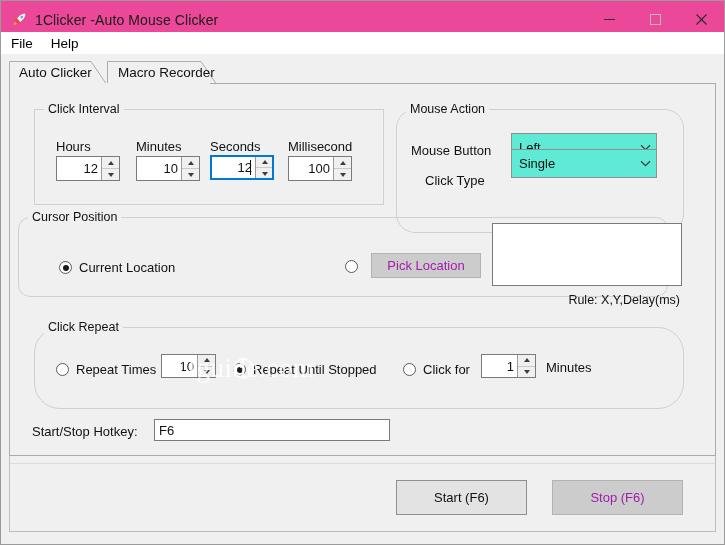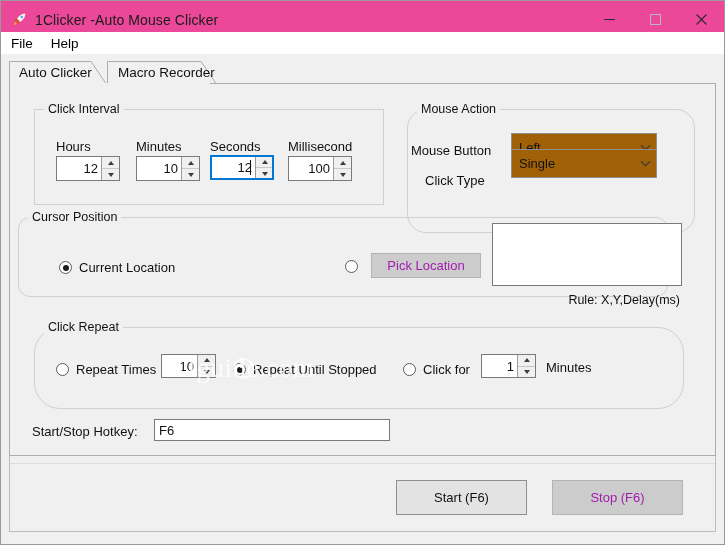--- a/index.html
+++ b/index.html
@@ -159,21 +159,21 @@
     top: -8px;
     left: 9px;
     background: #f0f0f0;
     padding: 0 4px;
     font-size: 12.5px;
     color: #111;
     white-space: nowrap;
   }
 
   #grp-click-interval { left: 33px;  top: 108px; width: 350px; height: 96px; }
-  #grp-mouse-action   { left: 406px; top: 108px; width: 288px; height: 124px; border-radius: 19px; }
+  #grp-mouse-action   { left: 395px; top: 108px; width: 288px; height: 124px; border-radius: 19px; }
   #grp-cursor-pos     { left: 17px;  top: 216px; width: 650px; height: 80px; border-radius: 12px; }
   #grp-click-repeat   { left: 33px;  top: 326px; width: 650px; height: 82px; border-radius: 26px; }
 
   
   .lbl {
     position: absolute;
     font-size: 13px;
     color: #111;
     white-space: nowrap;
   }
@@ -242,21 +242,21 @@
   #spin-seconds { left: 209px; top: 154px; width: 64px; }
   #spin-ms      { left: 287px; top: 155px; width: 64px; }
 
   #spin-repeat-times { left: 160px; top: 353px; width: 55px; height: 24px; }
   #spin-click-for    { left: 480px; top: 353px; width: 55px; height: 24px; }
 
   
   .combo {
     position: absolute;
     height: 29px;
-    background: #a16207;
+    background: #5eead4;
     border: 1px solid #8f8f8f;
     box-sizing: border-box;
     display: flex;
     align-items: center;
     cursor: default;
   }
   .combo-text {
     flex: 1 1 auto;
     font-size: 13px;
     color: #111;

